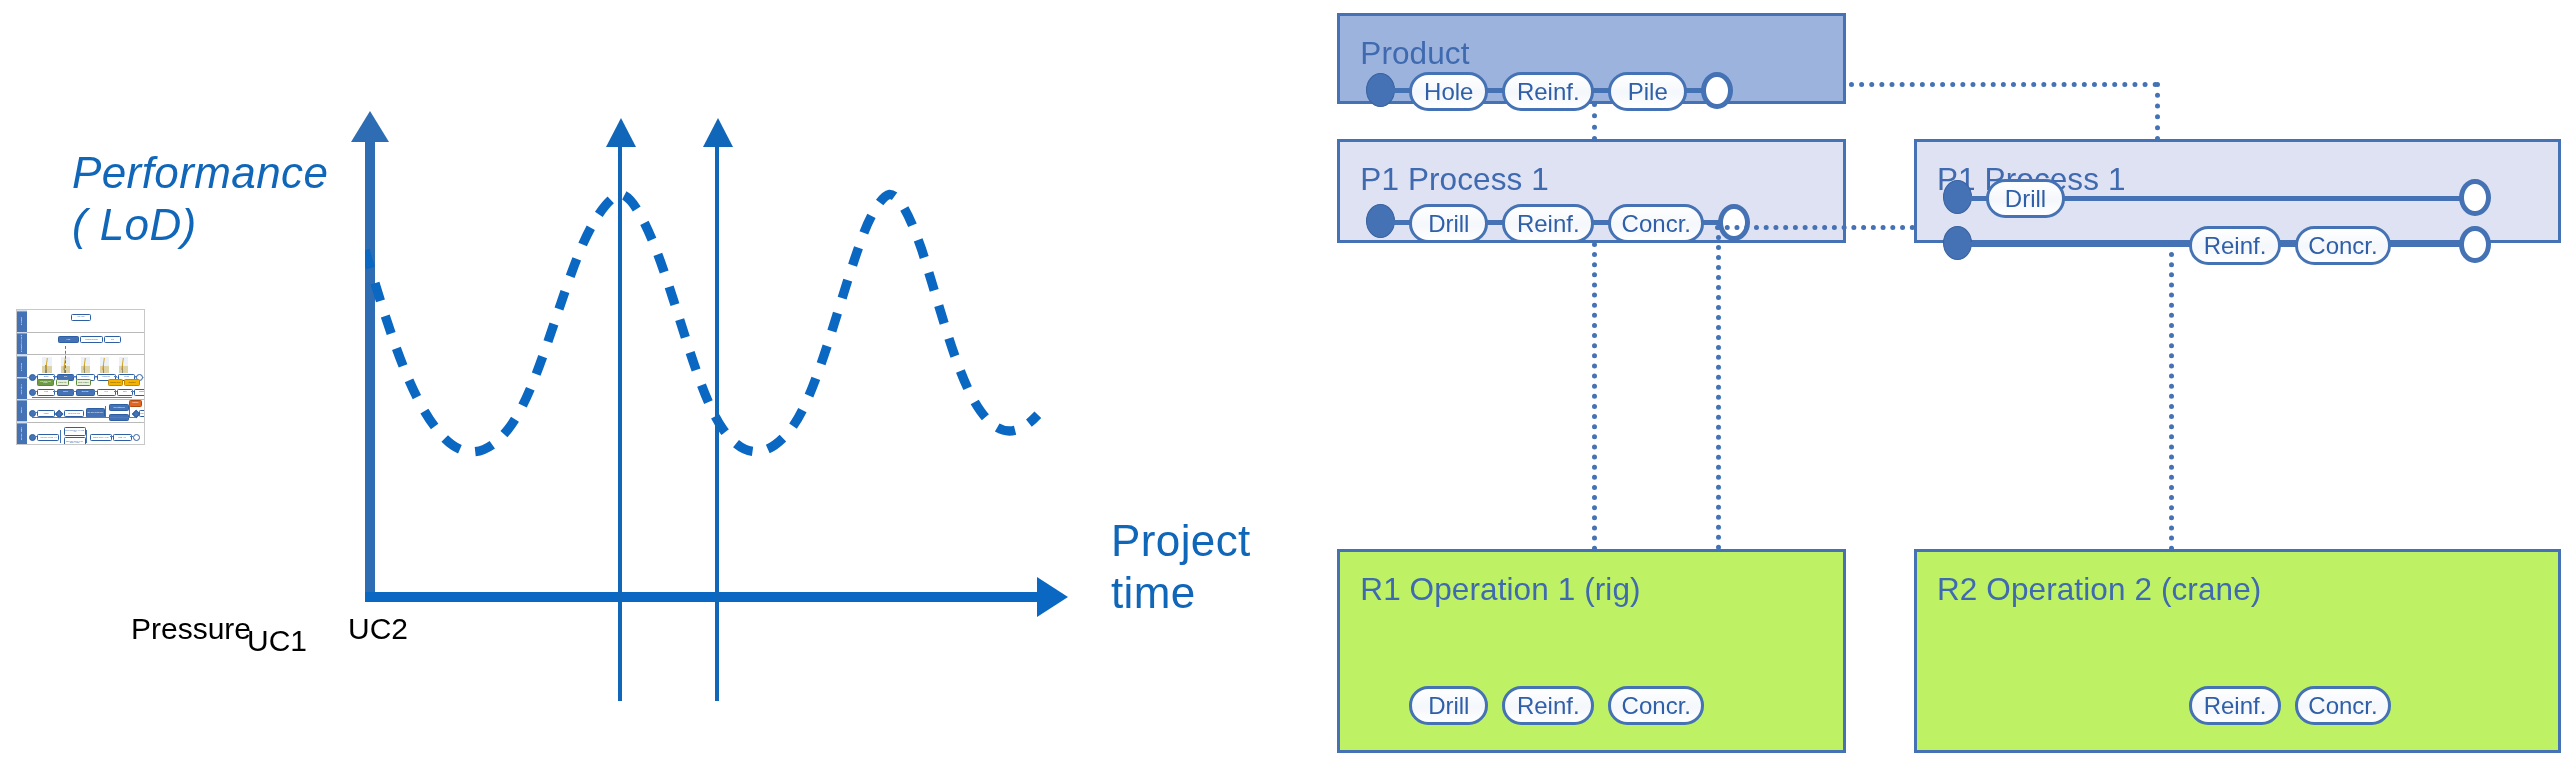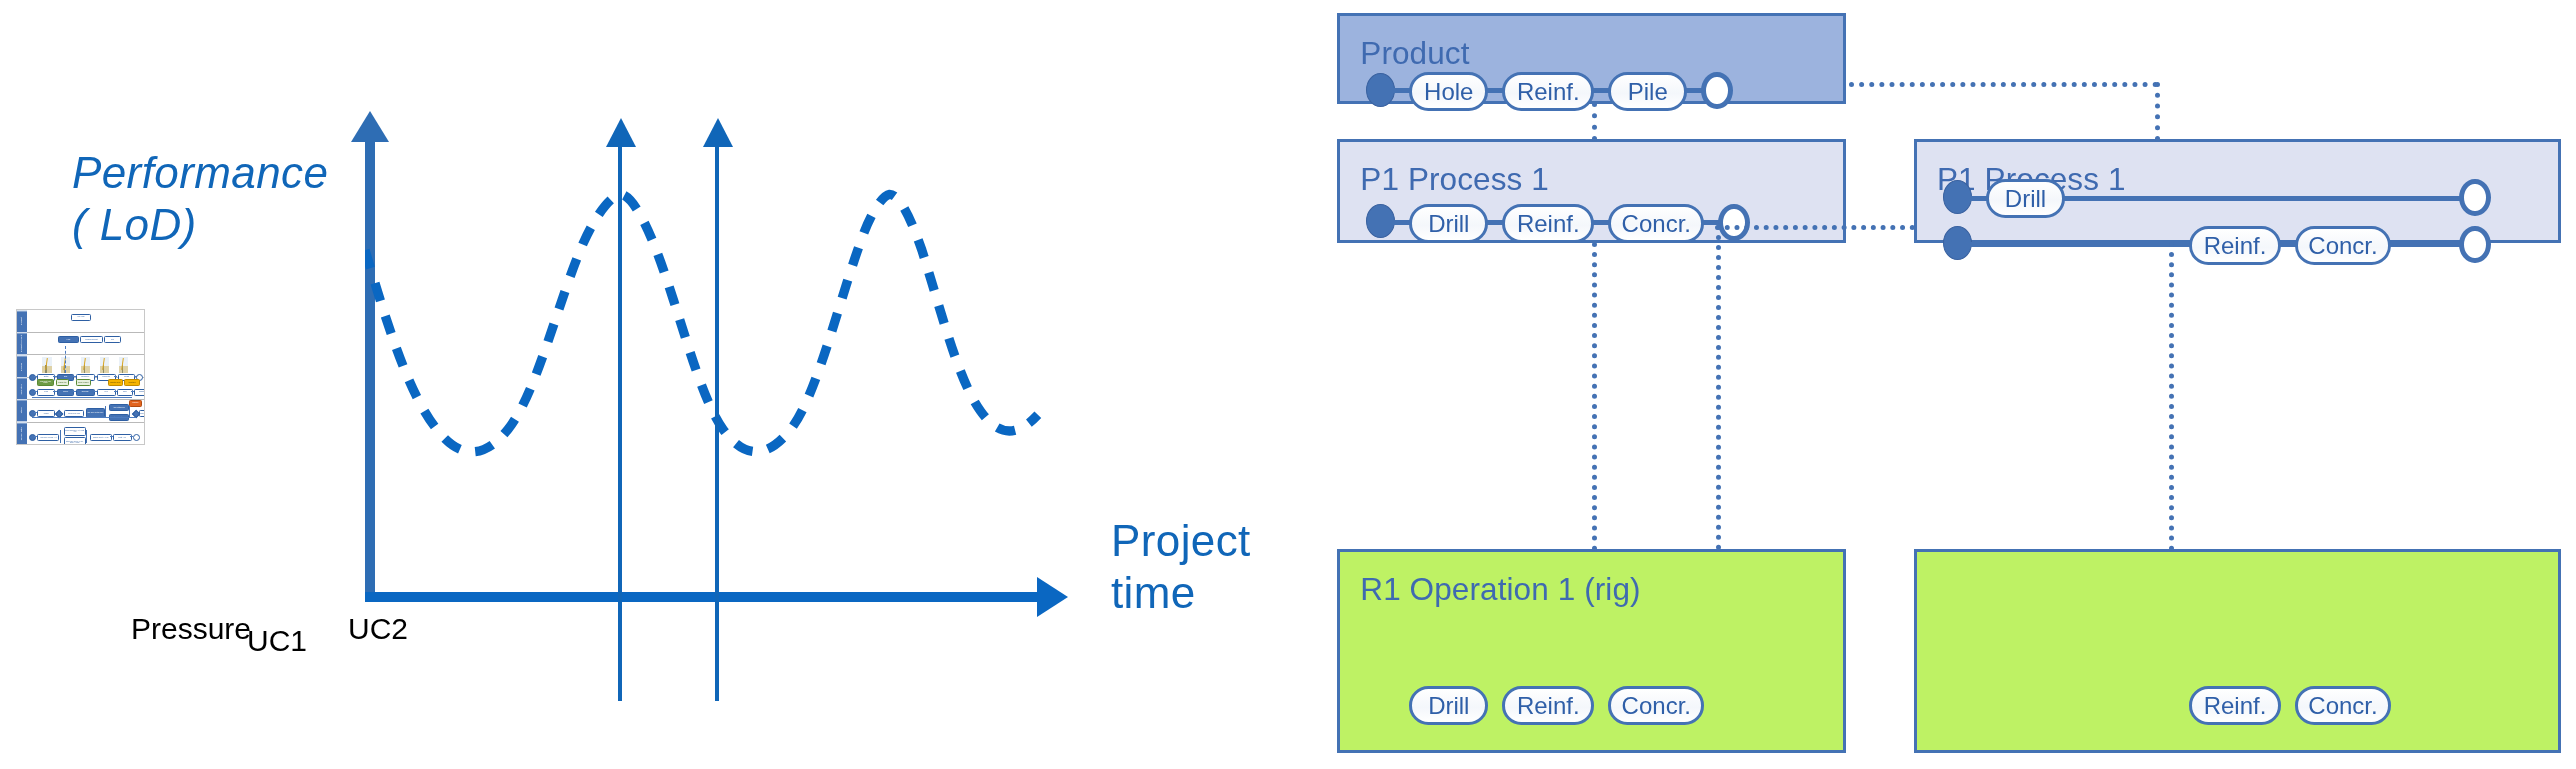--- a/index.html
+++ b/index.html
@@ -334,20 +334,21 @@
   </div>
 
   <div class="dbox" id="box-operation-rig" style="left:14.3px;top:549px;width:509px;height:204px;">
     <div class="dbox-title">R1 Operation 1 (rig)</div>
     <div class="pill" style="left:69px;top:134px;width:79px;">Drill</div>
     <div class="pill" style="left:162px;top:134px;width:92px;">Reinf.</div>
     <div class="pill" style="left:268px;top:134px;width:96px;">Concr.</div>
   </div>
 
   <div class="dbox" id="box-operation-crane" style="left:591px;top:549px;width:647px;height:204px;">
+    <div class="dbox-title">R2 Operation 2 (crane)</div>
     <div class="pill" style="left:272px;top:134px;width:92px;">Reinf.</div>
     <div class="pill" style="left:378px;top:134px;width:96px;">Concr.</div>
   </div>
 
   <div class="conn-h" style="left:526px;top:82px;width:309px;"></div>
   <div class="conn-v" style="left:832px;top:82px;height:59px;"></div>
 
   <div class="conn-v" style="left:269px;top:102px;height:39px;"></div>
 
   <div class="conn-v" style="left:269px;top:242px;height:309px;"></div>

